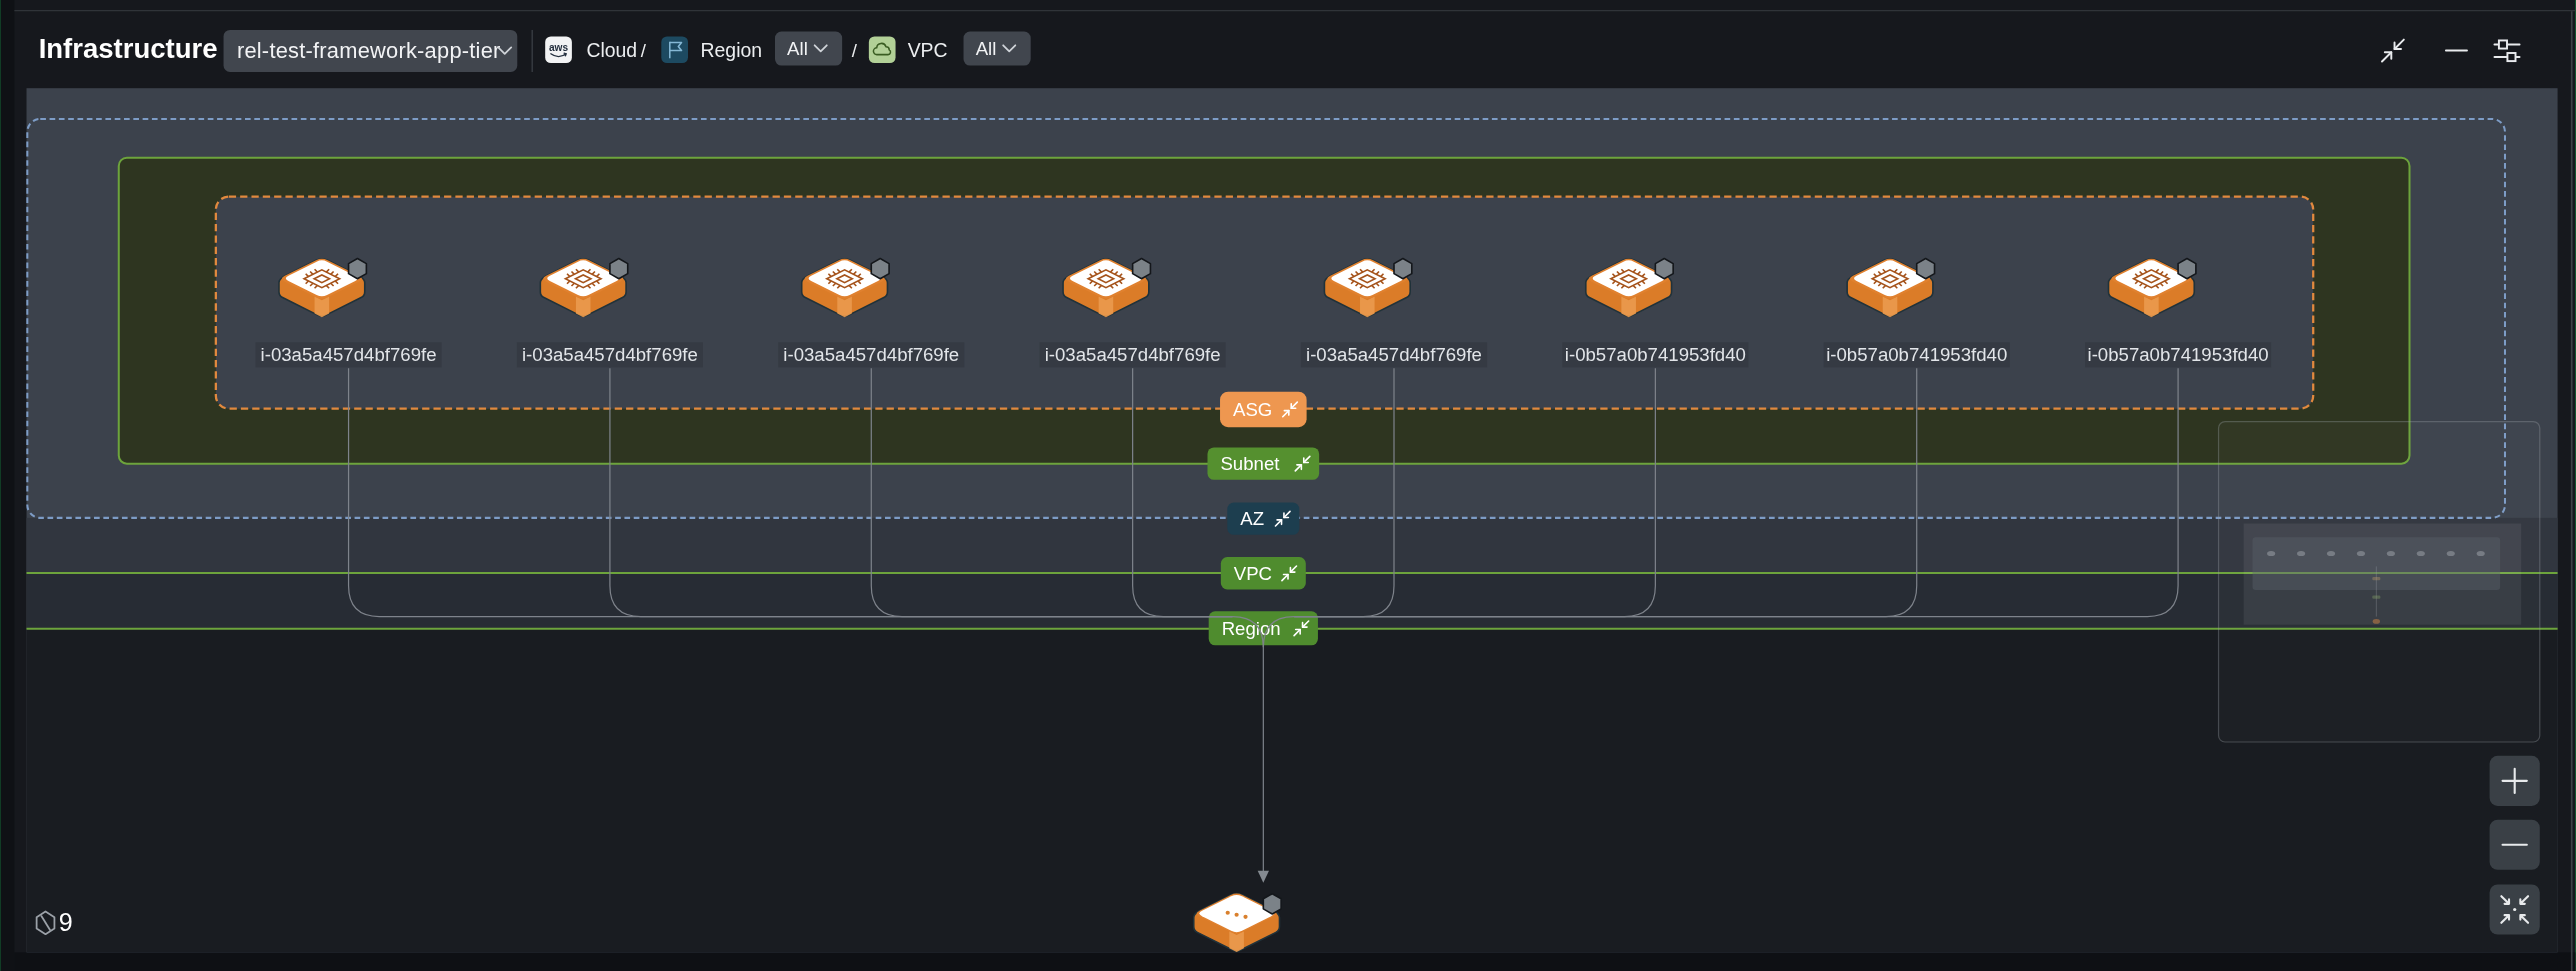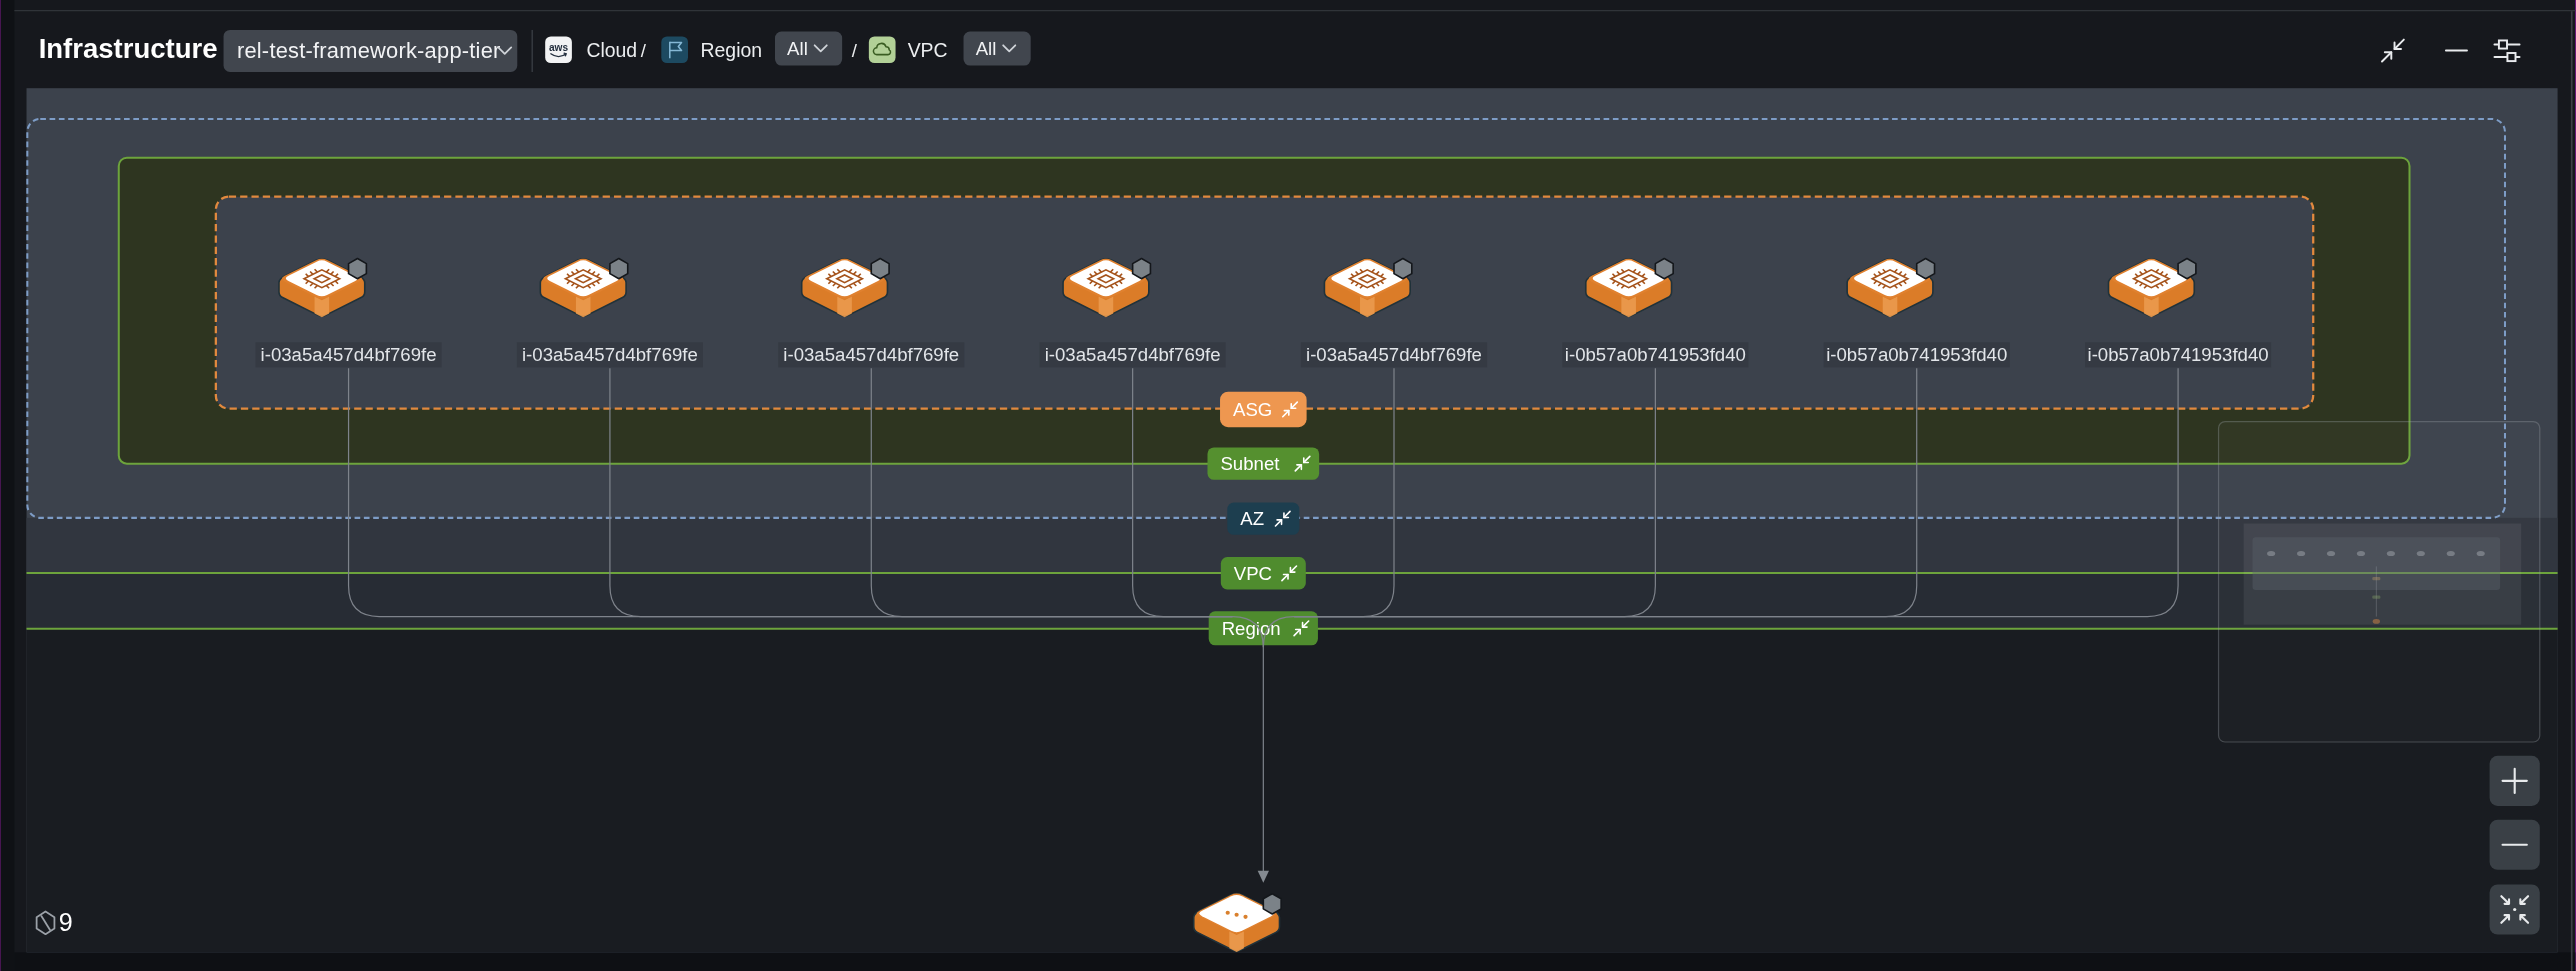--- a/index.html
+++ b/index.html
@@ -1,17 +1,17 @@
 <!DOCTYPE html>
 <html style="font-size:13px"><head>
 <meta charset="utf-8">
 <style>
   html,body{margin:0;padding:0;background:#16181d;}
   *{font-family:"Liberation Sans", sans-serif;}
-  #page{position:relative;width:2576px;height:971px;overflow:hidden;background:#a21caf;}
+  #page{position:relative;width:2576px;height:971px;overflow:hidden;background:#15803d;}
   svg text{font-family:"Liberation Sans", sans-serif;}
 </style>
 </head>
 <body>
 <div id="page">
 <svg width="2576" height="971" viewBox="0 0 3182 1200">
 <defs>
   <g id="inst">
     <path d="M -53 5 Q -53 0 -45.85 -3.58 L -7.15 -22.92 Q 0 -26.5 7.15 -22.92 L 45.85 -3.58 Q 53 0 53 5 L 53 16 Q 53 21 48.53 23.24 L 4.47 45.26 Q 0 47.5 -4.47 45.26 L -48.53 23.24 Q -53 21 -53 16 Z" fill="#db7c28" stroke="#20323a" stroke-width="2" stroke-linejoin="round"></path>
     <path d="M -9 22 L 0 26.5 L 9 22 L 9 43 L 0 47.5 L -9 43 Z" fill="#ea9a4e" opacity="0.9"></path>

